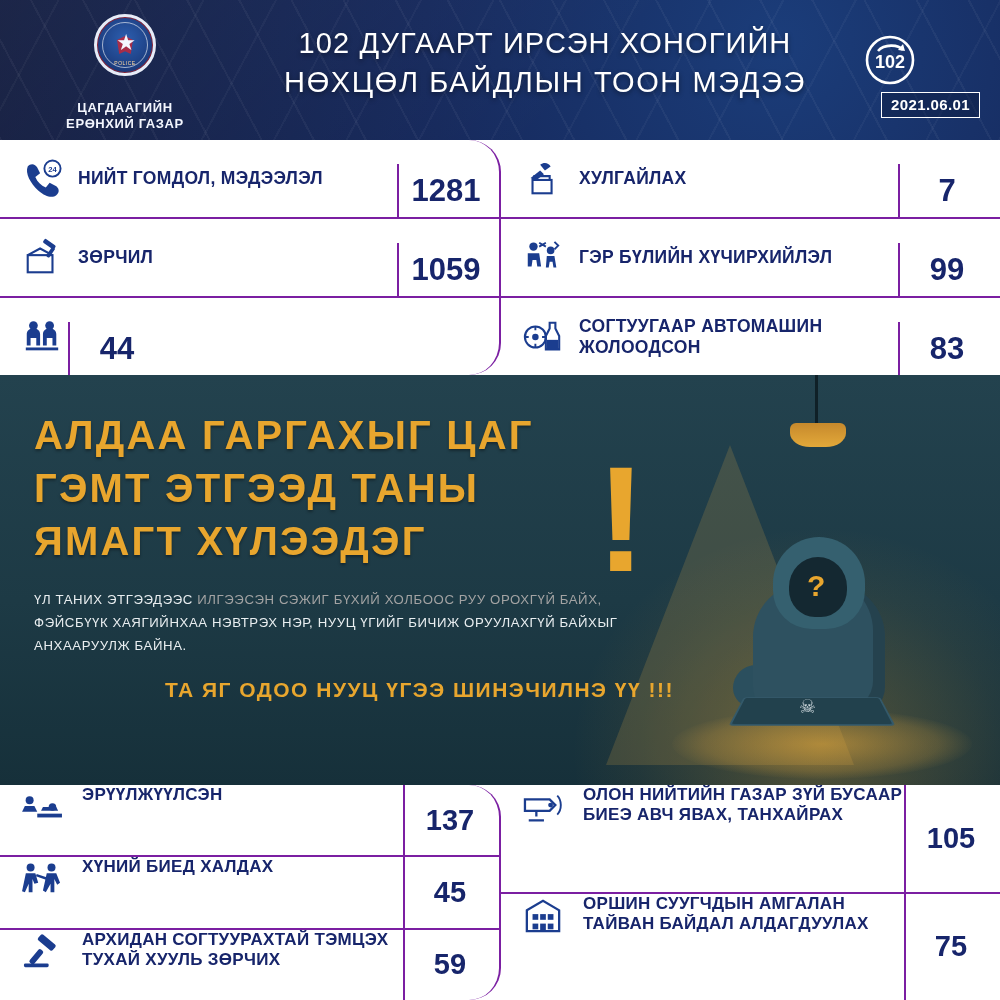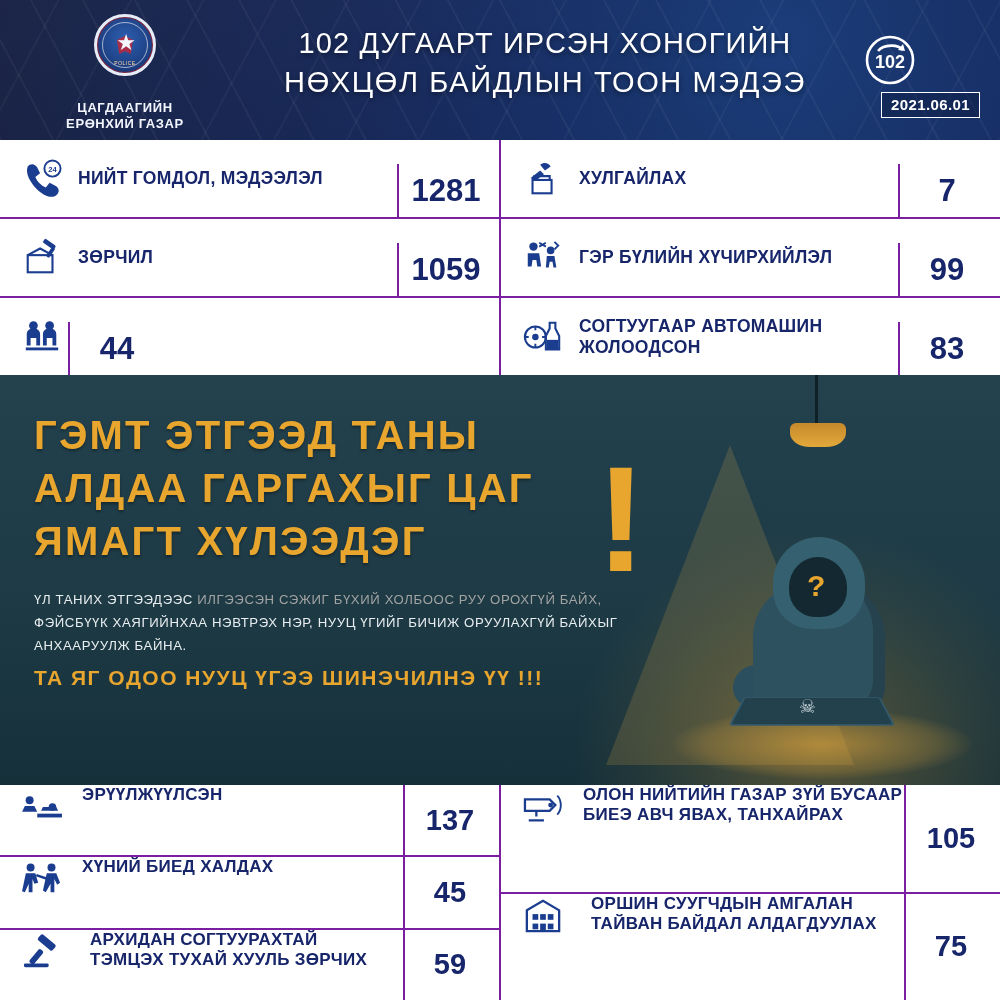--- a/index.html
+++ b/index.html
@@ -94,21 +94,21 @@
     width: 52px; height: 52px;
   }
 
   
   .stats-top {
     height: 235px;
     display: flex;
     border-bottom: 0;
     background: #fff;
   }
-  .col { flex: 1; display: flex; flex-direction: column; }
+  .col { flex: 1; display: flex; flex-direction: column; border-radius: 32px; }
   .col.left { border-right: 2px solid #7b1fa2; }
   .srow {
     flex: 1;
     display: flex; align-items: center;
     padding: 0 6px 0 16px;
     border-bottom: 2px solid #7b1fa2;
     position: relative;
   }
   .srow:last-child { border-bottom: none; }
   .srow .ico {
@@ -236,40 +236,41 @@
   .bsub {
     margin-top: 22px;
     color: #e9eef0;
     font-size: 13.2px;
     line-height: 1.72;
     letter-spacing: .6px;
     max-width: 620px;
   }
   .bsub .hl { color: #a3a3a3; }
   .bcall {
-    margin-top: 8px;
+    margin-top: 20px;
     color: #e8a62e;
     font-size: 21px; font-weight: bold;
     letter-spacing: 1.5px;
+    text-align: right;
   }
 
   
   .stats-bot {
     height: 215px;
     display: flex;
     background: #fff;
   }
   .stats-bot .col.left { border-right: 2px solid #7b1fa2; }
   .brow {
     flex: 1;
     display: flex; 
     padding: 0 4px 0 14px;
     border-bottom: 2px solid #7b1fa2;
   }
-  .brow:last-child { border-bottom: none; gap: 8px; }
+  .brow:last-child { border-bottom: none; }
   .brow .ico {
     width: 56px; min-width: 56px; height: 44px;
     display: flex; align-items: center; justify-content: center;
     color: #1b3d8f;
   }
   .brow .lbl {
     flex: 1;
     padding-left: 12px;
     font-size: 17px; font-weight: bold;
     color: #17256b;
@@ -423,22 +424,22 @@
       <div class="fig-body"></div>
       <div class="fig-hood"></div>
       <div class="fig-face"></div>
       <div class="fig-q">?</div>
       <div class="fig-laptop"></div>
       <div class="fig-skull">☠</div>
     </div>
 
     <div class="banner-txt">
       <div class="btitle">
+        <div>АЛДАА  ГАРГАХЫГ  ЦАГ</div>
         <div>ГЭМТ  ЭТГЭЭД  ТАНЫ</div>
-        <div>АЛДАА  ГАРГАХЫГ  ЦАГ</div>
         <div>ЯМАГТ  ХҮЛЭЭДЭГ</div>
       </div>
       <div class="bsub">
         <span>ҮЛ  ТАНИХ  ЭТГЭЭДЭЭС </span><span class="hl">ИЛГЭЭСЭН  СЭЖИГ  БҮХИЙ  ХОЛБООС  РУУ  ОРОХГҮЙ  БАЙХ,</span><span> ФЭЙСБҮҮК  ХАЯГИЙНХАА  НЭВТРЭХ  НЭР,  НУУЦ  ҮГИЙГ  БИЧИЖ  ОРУУЛАХГҮЙ  БАЙХЫГ  АНХААРУУЛЖ  БАЙНА.</span>
       </div>
       <div class="bcall">ТА  ЯГ  ОДОО  НУУЦ  ҮГЭЭ  ШИНЭЧИЛНЭ  ҮҮ !!!</div>
     </div>
 
     <div class="bang">!</div>
   </div>

